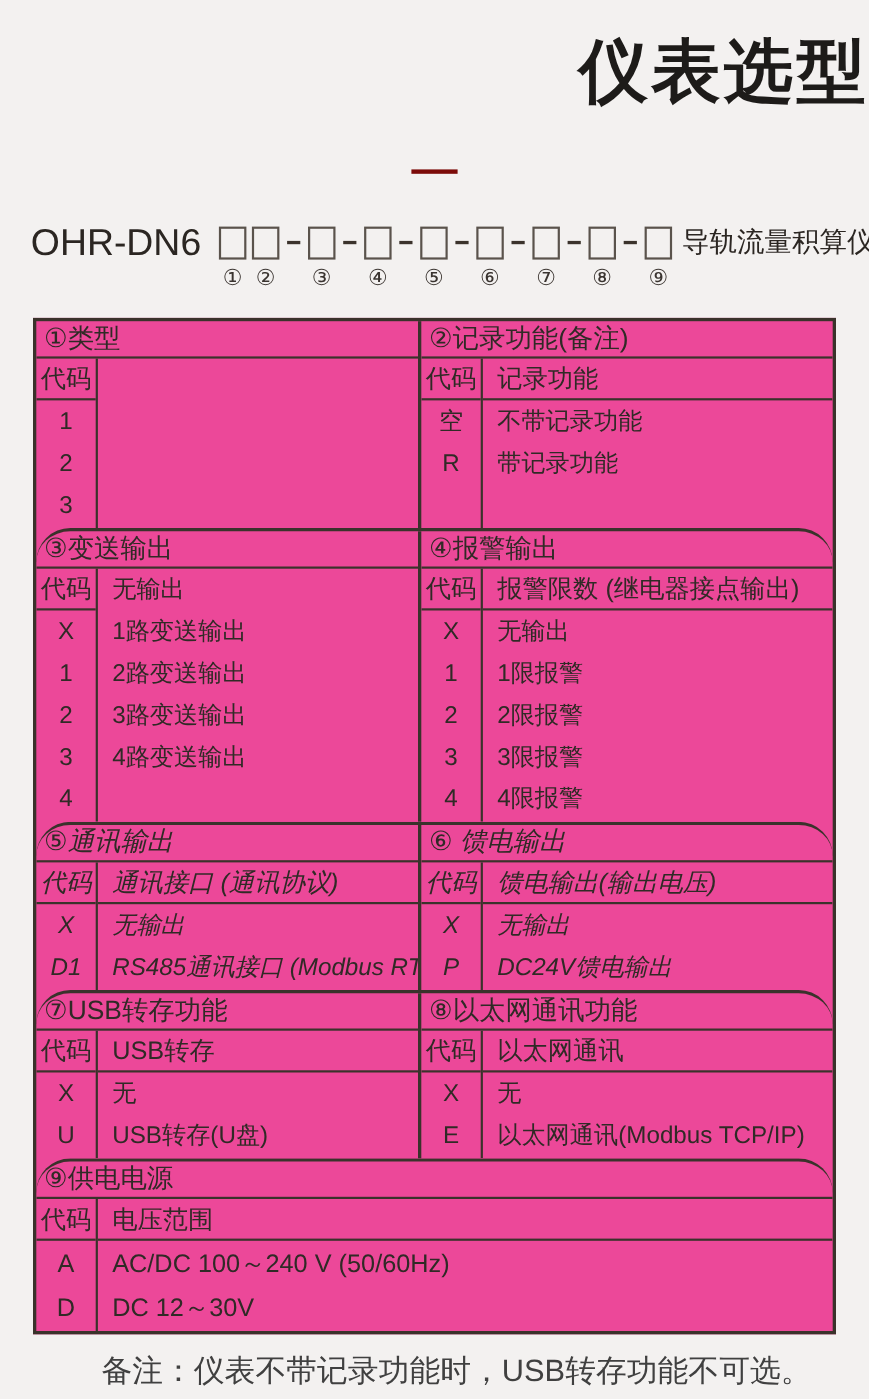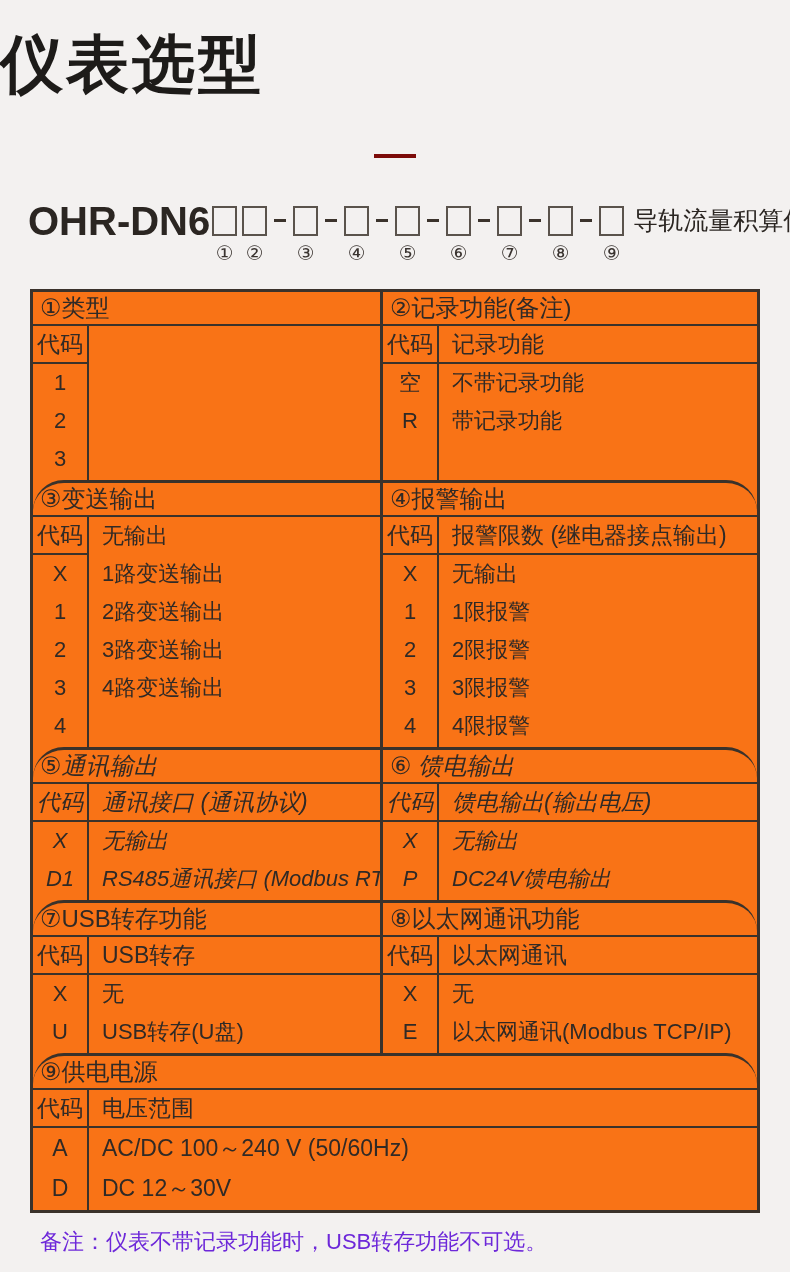--- a/index.html
+++ b/index.html
@@ -6,39 +6,39 @@
   body{
     width:790px;height:1272px;overflow:hidden;
     background:#f3f1f0;
     font-family:"Liberation Sans","DejaVu Sans",sans-serif;
     color:#302a26;
     -webkit-font-smoothing:antialiased;
   }
   
   .page-title{
     margin:22px 0 0 0;
-    text-align:left;
+    text-align:right;
     font-size:63px;
     font-weight:900;
     letter-spacing:3px;
     color:#1d1b19;
   }
   .title-underline{
     width:42px;height:4px;background:#7c0b09;
     margin:46px auto 0 auto;
   }
   
   .model-line{
     margin:48px 0 0 28px;
     display:flex;align-items:flex-start;
     white-space:nowrap;
   }
   .model-prefix{
-    font-size:40px;font-weight:700;line-height:30px;
-    letter-spacing:0px;margin-right:2px;color:#2b2622;
+    font-size:34px;font-weight:400;line-height:30px;
+    letter-spacing:0px;margin-right:16px;color:#2b2622;
   }
   .slot{display:flex;flex-direction:column;align-items:center;}
   .slot + .slot{margin-left:5px;}
   .code-box{
     width:21px;height:26px;
     border:2px solid #5a534c;background:transparent;
   }
   .pos-num{
     margin-top:7px;font-size:20px;line-height:20px;color:#3a3430;
   }
@@ -47,21 +47,21 @@
     margin:13px 7px 0 7px;flex:none;
   }
   .model-suffix{
     font-size:25px;line-height:28px;margin-left:9px;color:#2b2622;
   }
   
   .sel-table{
     width:730px;margin:26px 0 0 30px;
     border:3px solid #3a322b;
     box-sizing:border-box;
-    background:#f97316;
+    background:#ec4899;
   }
   .band{display:flex;}
   .band + .band{border-top:3px solid #3a322b;border-radius:31px;}
   .band-1{height:188px;}
   .band-2{height:264px;}
   .band-3{height:150px;font-style:italic;}
   .band-4{height:150px;}
   .band-5{height:154px;}
   .half{box-sizing:border-box;overflow:hidden;}
   .half-l{width:350px;border-right:3px solid #3a322b;}
@@ -90,22 +90,23 @@
     height:38px;border-bottom:2px solid #3a322b;
     font-size:23px;
   }
   .icell{height:38px;font-size:22px;}
   .band-5 .icell{height:40px;font-size:23px;}
   .col-code .cell{justify-content:center;}
   .col-desc .cell{padding-left:13px;}
   
   .footnote{
     margin:14px 0 0 40px;
-    font-size:22px;color:#6d28d9;
+    font-size:28px;color:#404040;
     white-space:nowrap;
+    text-align:center;
   }
 </style>
 </head>
 <body>
 
 <div class="page-title">仪表选型</div>
 <div class="title-underline"></div>
 
 <div class="model-line">
   <span class="model-prefix">OHR-DN6</span>

